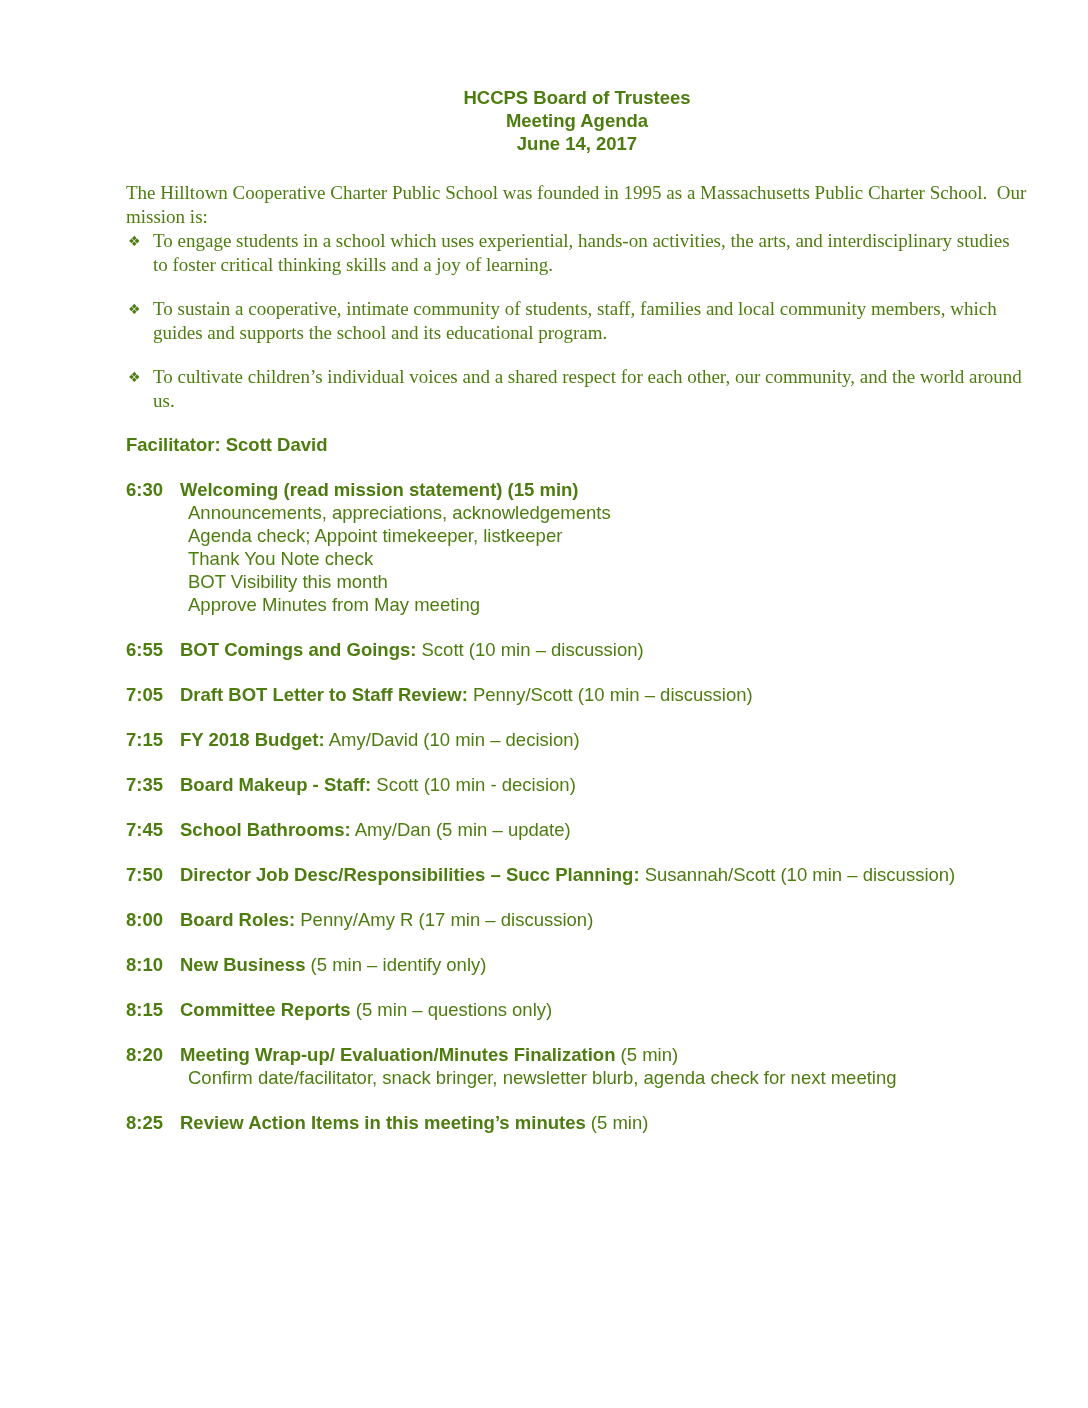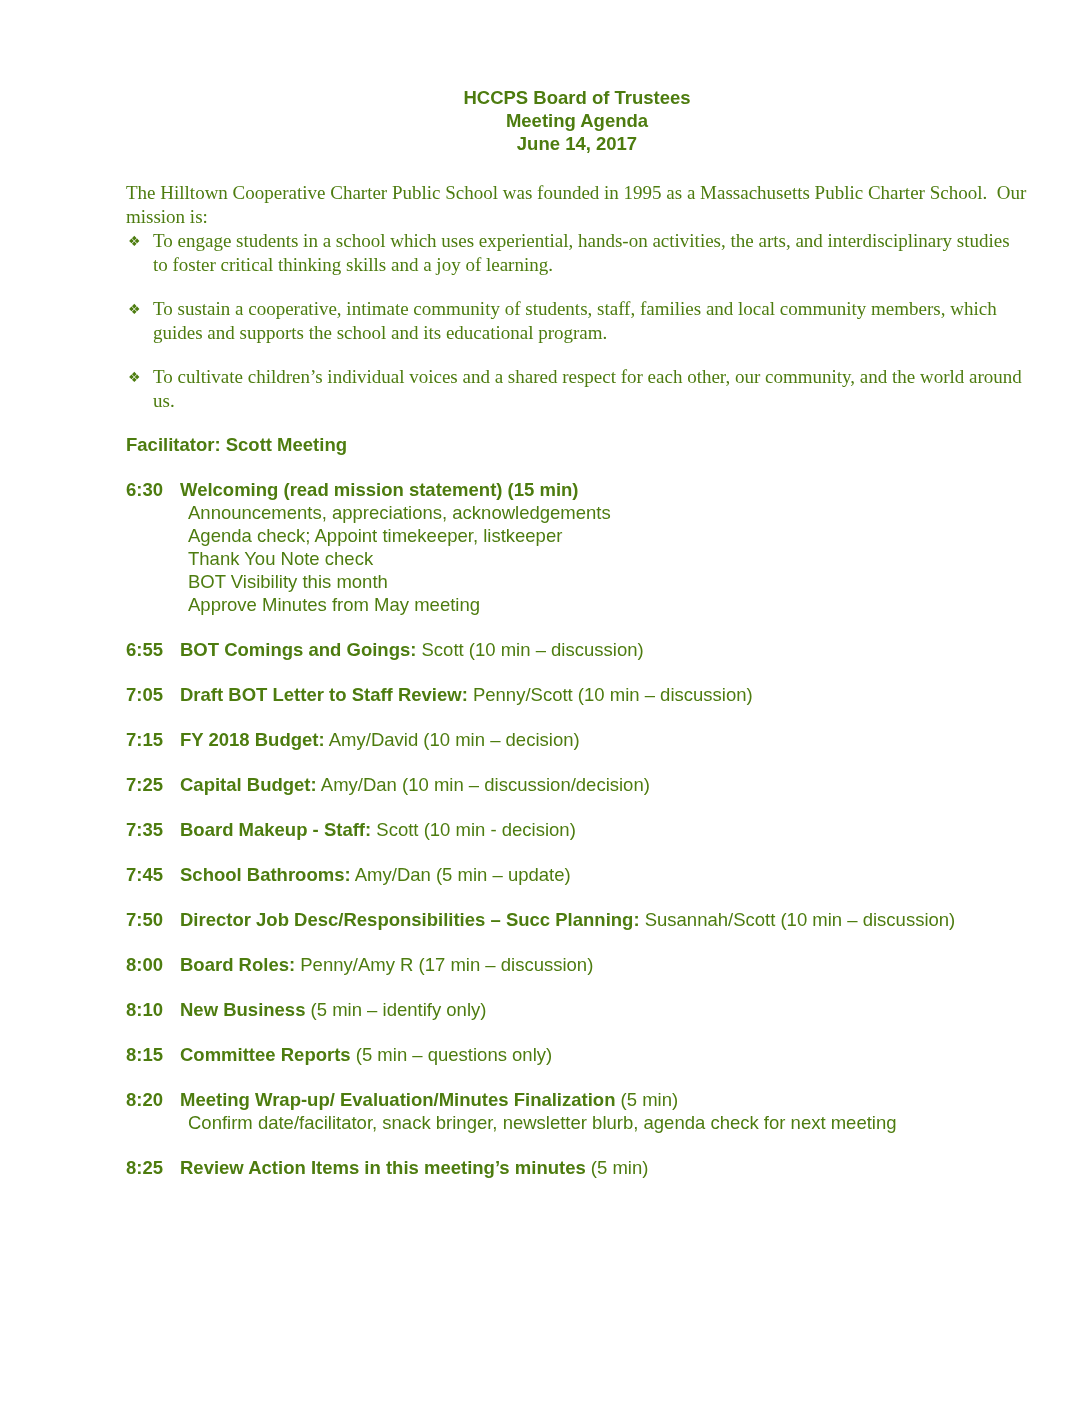--- a/index.html
+++ b/index.html
@@ -87,42 +87,39 @@
   </header>
 
   <p class="intro">The Hilltown Cooperative Charter Public School was founded in 1995 as a Massachusetts Public Charter School.  Our mission is:</p>
 
   <div id="bullets">
       <div class="bullet"><span class="marker">❖</span><span>To engage students in a school which uses experiential, hands-on activities, the arts, and interdisciplinary studies to foster critical thinking skills and a joy of learning.</span></div>
       <div class="bullet"><span class="marker">❖</span><span>To sustain a cooperative, intimate community of students, staff, families and local community members, which guides and supports the school and its educational program.</span></div>
       <div class="bullet"><span class="marker">❖</span><span>To cultivate children’s individual voices and a shared respect for each other, our community, and the world around us.</span></div>
     </div>
 
-  <div class="facilitator">Facilitator: Scott Meeting</div>
+  <div class="facilitator">Facilitator: Scott David</div>
 
   <div id="agenda">
       <div class="agenda-item">
         <div class="agenda-line"><span class="time">6:30</span><span class="agenda-bold">Welcoming (read mission statement) (15 min)</span></div>
         <div class="sub-line">Announcements, appreciations, acknowledgements</div>
         <div class="sub-line">Agenda check; Appoint timekeeper, listkeeper</div>
         <div class="sub-line">Thank You Note check</div>
         <div class="sub-line">BOT Visibility this month</div>
         <div class="sub-line">Approve Minutes from May meeting</div>
       </div>
       <div class="agenda-item">
         <div class="agenda-line"><span class="time">6:55</span><span class="agenda-bold">BOT Comings and Goings:</span><span class="agenda-rest"> Scott (10 min – discussion)</span></div>
       </div>
       <div class="agenda-item">
         <div class="agenda-line"><span class="time">7:05</span><span class="agenda-bold">Draft BOT Letter to Staff Review:</span><span class="agenda-rest"> Penny/Scott (10 min – discussion)</span></div>
       </div>
       <div class="agenda-item">
         <div class="agenda-line"><span class="time">7:15</span><span class="agenda-bold">FY 2018 Budget:</span><span class="agenda-rest"> Amy/David (10 min – decision)</span></div>
-      </div>
-      <div class="agenda-item">
-        <div class="agenda-line"><span class="time">7:25</span><span class="agenda-bold">Capital Budget:</span><span class="agenda-rest"> Amy/Dan (10 min – discussion/decision)</span></div>
       </div>
       <div class="agenda-item">
         <div class="agenda-line"><span class="time">7:35</span><span class="agenda-bold">Board Makeup - Staff:</span><span class="agenda-rest"> Scott (10 min - decision)</span></div>
       </div>
       <div class="agenda-item">
         <div class="agenda-line"><span class="time">7:45</span><span class="agenda-bold">School Bathrooms:</span><span class="agenda-rest"> Amy/Dan (5 min – update)</span></div>
       </div>
       <div class="agenda-item">
         <div class="agenda-line"><span class="time">7:50</span><span class="agenda-bold">Director Job Desc/Responsibilities – Succ Planning:</span><span class="agenda-rest"> Susannah/Scott (10 min – discussion)</span></div>
       </div>

